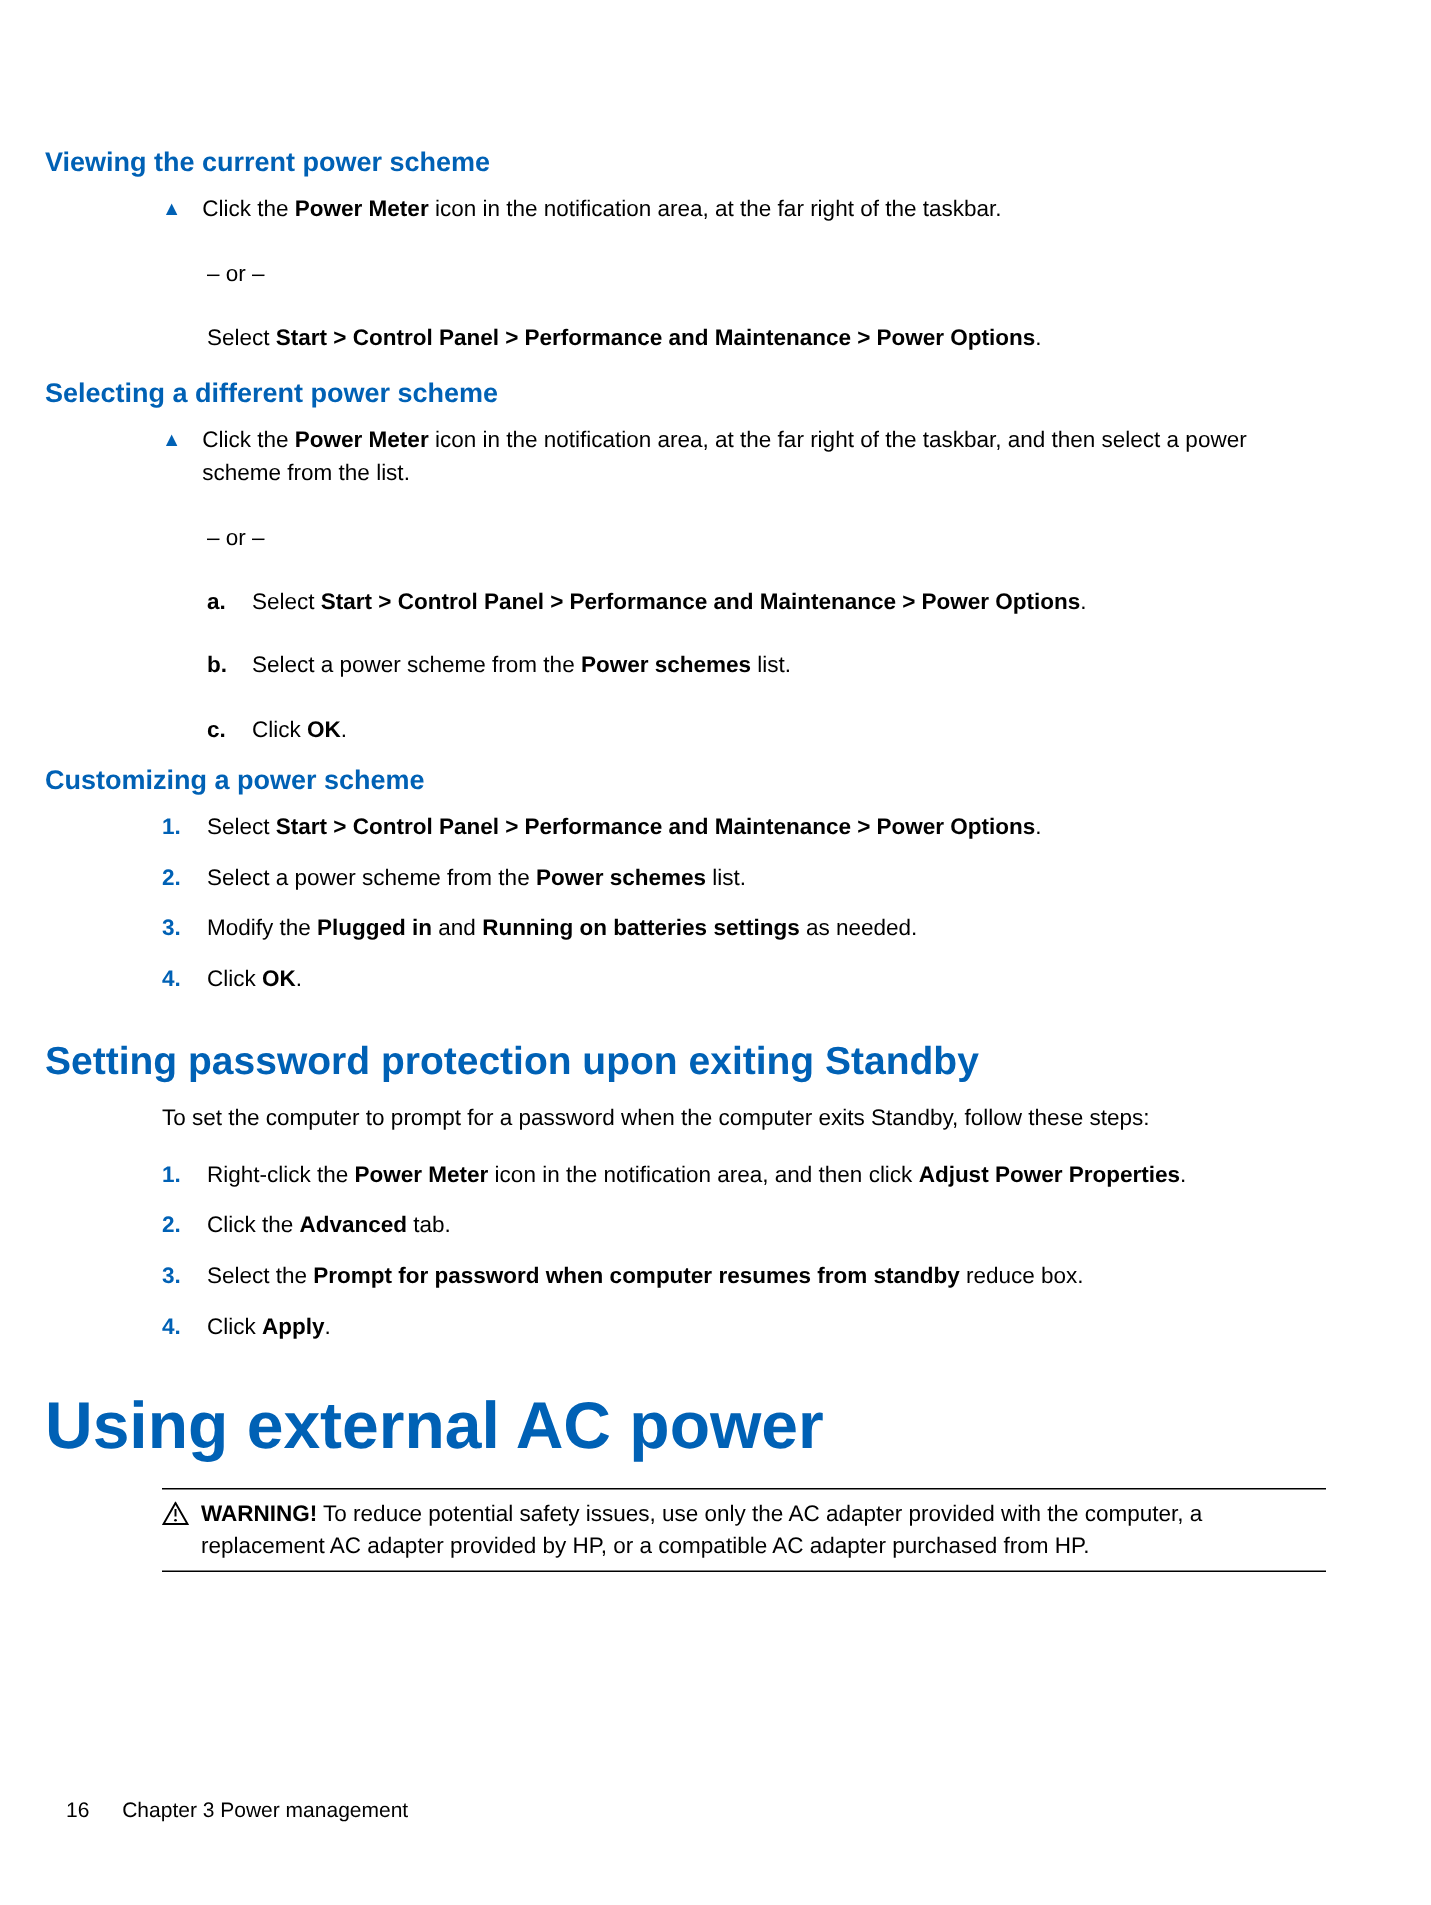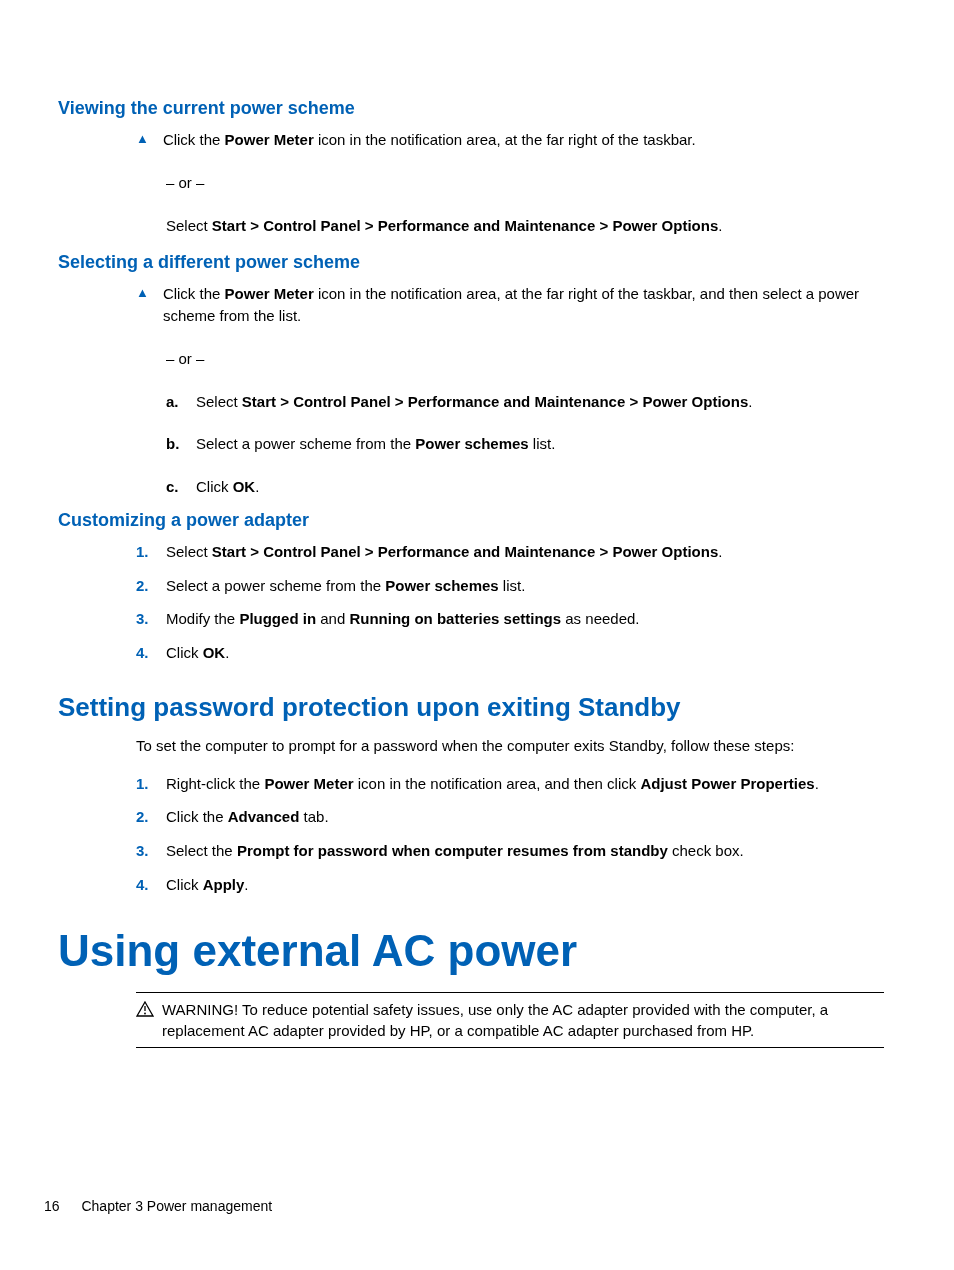--- a/index.html
+++ b/index.html
@@ -6,21 +6,21 @@
     font-family: Arial, Helvetica, sans-serif;
     font-size: 15px;
     color: #000;
     margin: 0;
     padding: 0;
     background: #fff;
   }
   .page {
     width: 954px;
     min-height: 1270px;
-    padding: 90px 70px 40px 58px;
+    padding: 90px 70px 40px 30px;
     box-sizing: border-box;
     position: relative;
   }
   .h3 {
     color: #0061b5;
     font-weight: bold;
     font-size: 18px;
     margin: 8px 0 10px 0;
   }
   .h2 {
@@ -93,21 +93,21 @@
     align-items: flex-start;
     margin-bottom: 16px;
     line-height: 1.4;
   }
   .warning-icon {
     margin-right: 8px;
     font-size: 17px;
     margin-top: 1px;
   }
   .warning-label {
-    font-weight: normal;
+    font-weight: bold;
   }
   .footer {
     position: absolute;
     bottom: 56px;
     left: 44px;
     font-size: 14px;
   }
   .footer .pnum { margin-right: 18px; }
 </style>
 </head>
@@ -148,21 +148,21 @@
       <span>Select a power scheme from the </span><b>Power schemes</b><span> list.</span>
     </span>
   </div>
   <div class="body-indent2 step-row">
     <span class="step-letter">c.</span>
     <span class="step-text">
       <span>Click </span><b>OK</b><span>.</span>
     </span>
   </div>
 
-  <div class="h3">Customizing a power adapter</div>
+  <div class="h3">Customizing a power scheme</div>
   <div class="body-indent step-row">
     <span class="step-num">1.</span>
     <span class="step-text">
       <span>Select </span><b>Start &gt; Control Panel &gt; Performance and Maintenance &gt; Power Options</b><span>.</span>
     </span>
   </div>
   <div class="body-indent step-row">
     <span class="step-num">2.</span>
     <span class="step-text">
       <span>Select a power scheme from the </span><b>Power schemes</b><span> list.</span>
@@ -191,21 +191,21 @@
   </div>
   <div class="body-indent step-row">
     <span class="step-num">2.</span>
     <span class="step-text">
       <span>Click the </span><b>Advanced</b><span> tab.</span>
     </span>
   </div>
   <div class="body-indent step-row">
     <span class="step-num">3.</span>
     <span class="step-text">
-      <span>Select the </span><b>Prompt for password when computer resumes from standby</b><span> check box.</span>
+      <span>Select the </span><b>Prompt for password when computer resumes from standby</b><span> reduce box.</span>
     </span>
   </div>
   <div class="body-indent step-row">
     <span class="step-num">4.</span>
     <span class="step-text">
       <span>Click </span><b>Apply</b><span>.</span>
     </span>
   </div>
 
   <div class="h1">Using external AC power</div>

